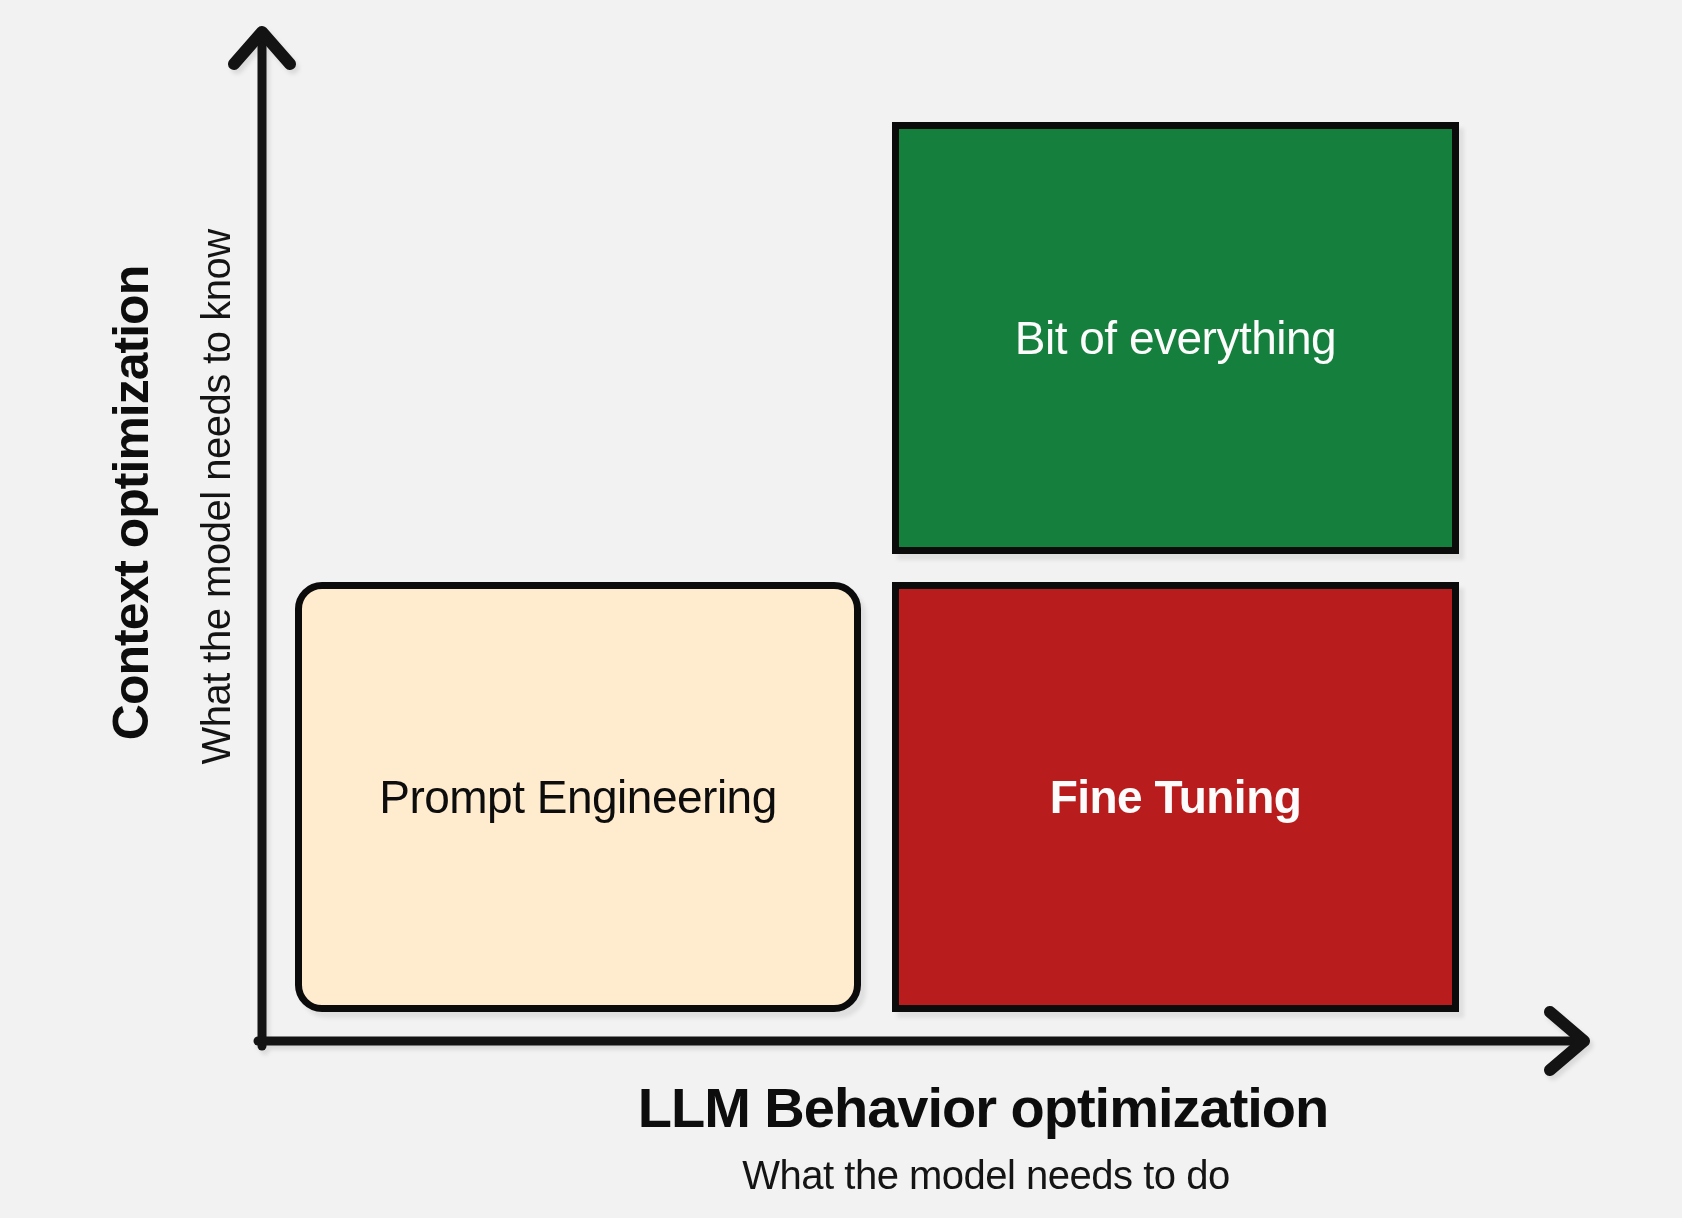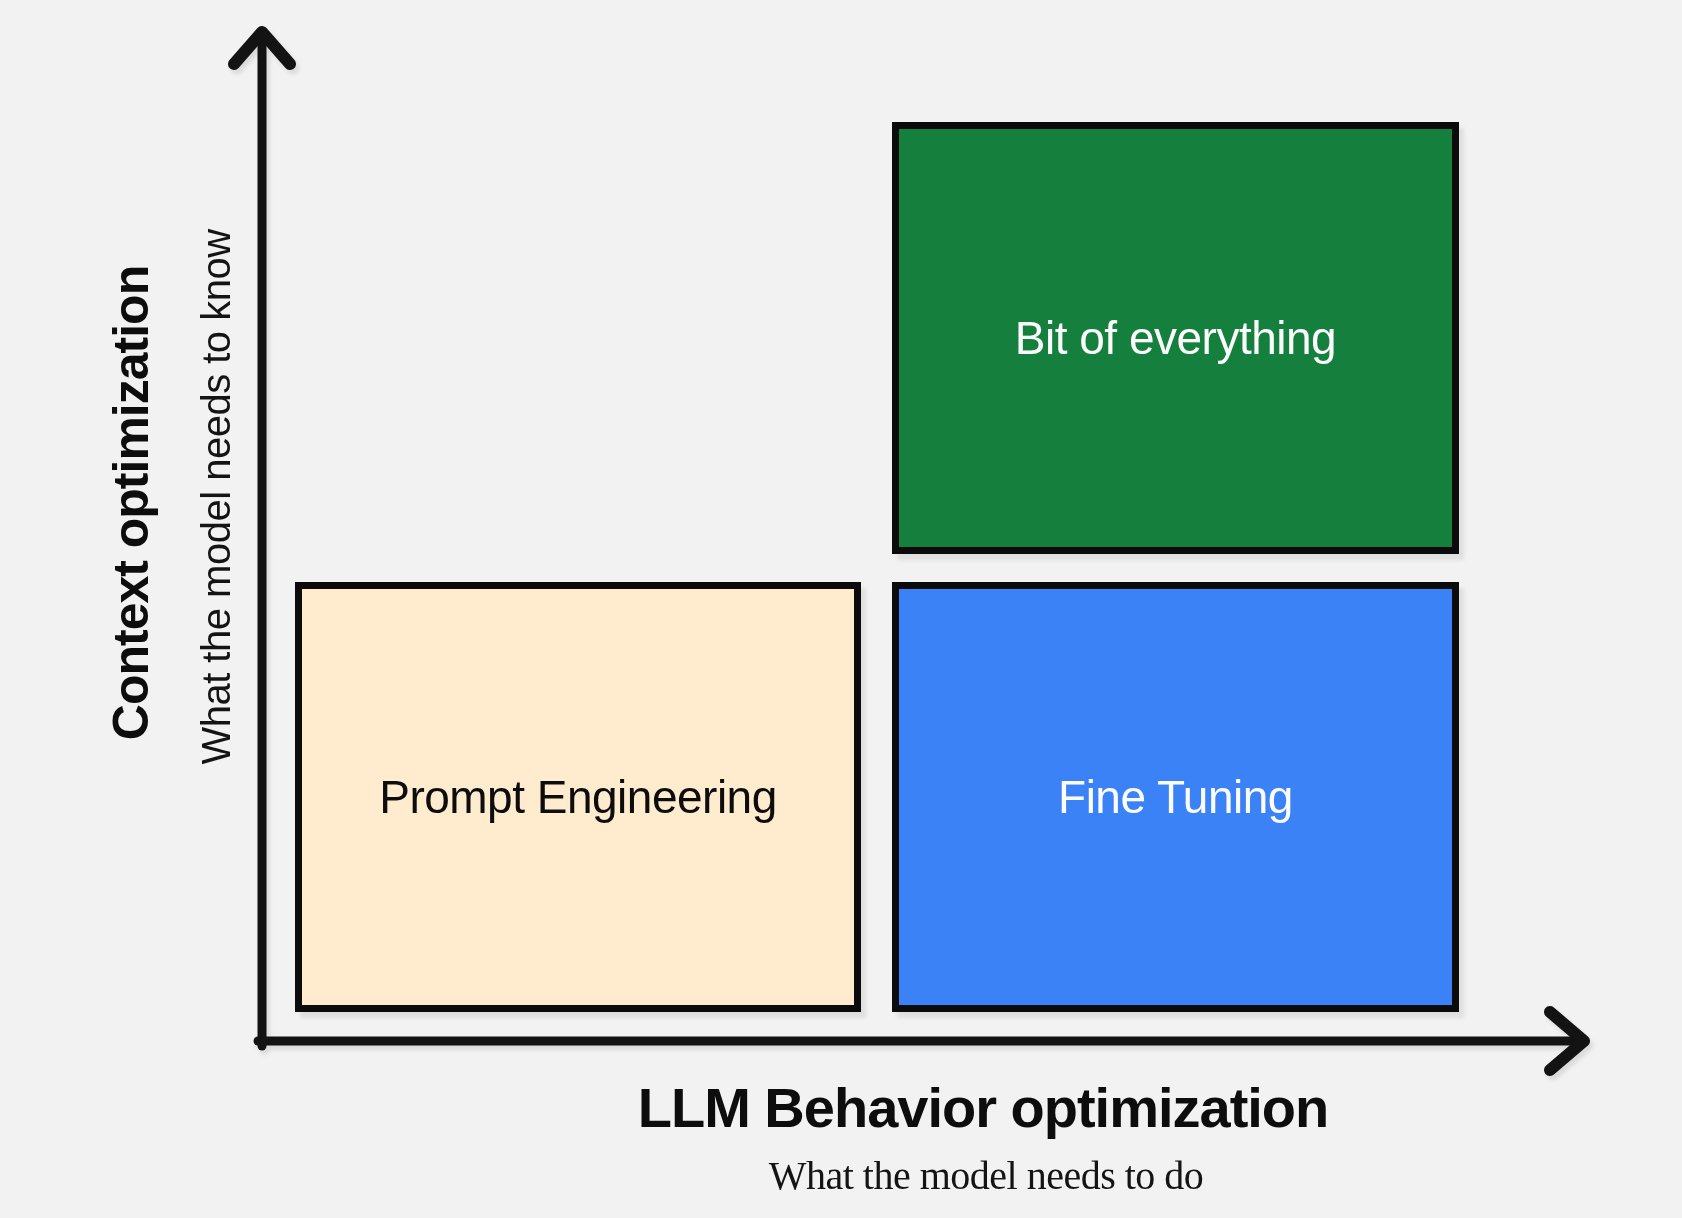--- a/index.html
+++ b/index.html
@@ -66,21 +66,20 @@
     color: #0d0d0d;
   }
   .x-sub {
     position: absolute;
     left: 986px; top: 1175px;
     transform: translate(-50%, -50%);
     white-space: nowrap;
     font-size: 40px;
     letter-spacing: -0.5px;
     color: #141414;
-    font-family: Liberation Serif, serif;
   }
 </style>
 </head>
 <body>
 
 <div class="canvas" style="background-color: rgb(242, 242, 242);">
 
   <svg class="axes" width="1682" height="1218" viewBox="0 0 1682 1218" fill="none">
     <g>
       <line x1="262" y1="1046" x2="262" y2="42" stroke-width="9" stroke-linecap="round" stroke="#131313"></line>
@@ -90,25 +89,25 @@
       <line x1="258" y1="1041" x2="1578" y2="1041" stroke-width="9" stroke-linecap="round" stroke="#131313"></line>
       <polyline points="1550,1012 1584,1041 1550,1070" stroke-width="12" stroke-linecap="round" stroke-linejoin="round" stroke="#131313"></polyline>
     </g>
   </svg>
 
 
   <div class="quad q-tr" style="background-color: #15803d;">
     <div class="quad-label" style="color: rgb(252, 252, 252);">Bit of everything</div>
   </div>
 
-  <div class="quad q-bl" style="background-color: rgb(255, 236, 207);">
+  <div class="quad q-bl" style="background-color: rgb(255, 236, 207); border-radius: 27px;">
     <div class="quad-label" style="color: rgb(13, 13, 13);">Prompt Engineering</div>
   </div>
 
-  <div class="quad q-br" style="background-color: #3b82f6;">
+  <div class="quad q-br" style="background-color: #b91c1c; font-weight: bold;">
     <div class="quad-label" style="color: rgb(252, 252, 252);">Fine Tuning</div>
   </div>
 
   <div class="y-title">Context optimization</div>
   <div class="y-sub">What the model needs to know</div>
 
   <div class="x-title">LLM Behavior optimization</div>
   <div class="x-sub">What the model needs to do</div>
 
 </div>

